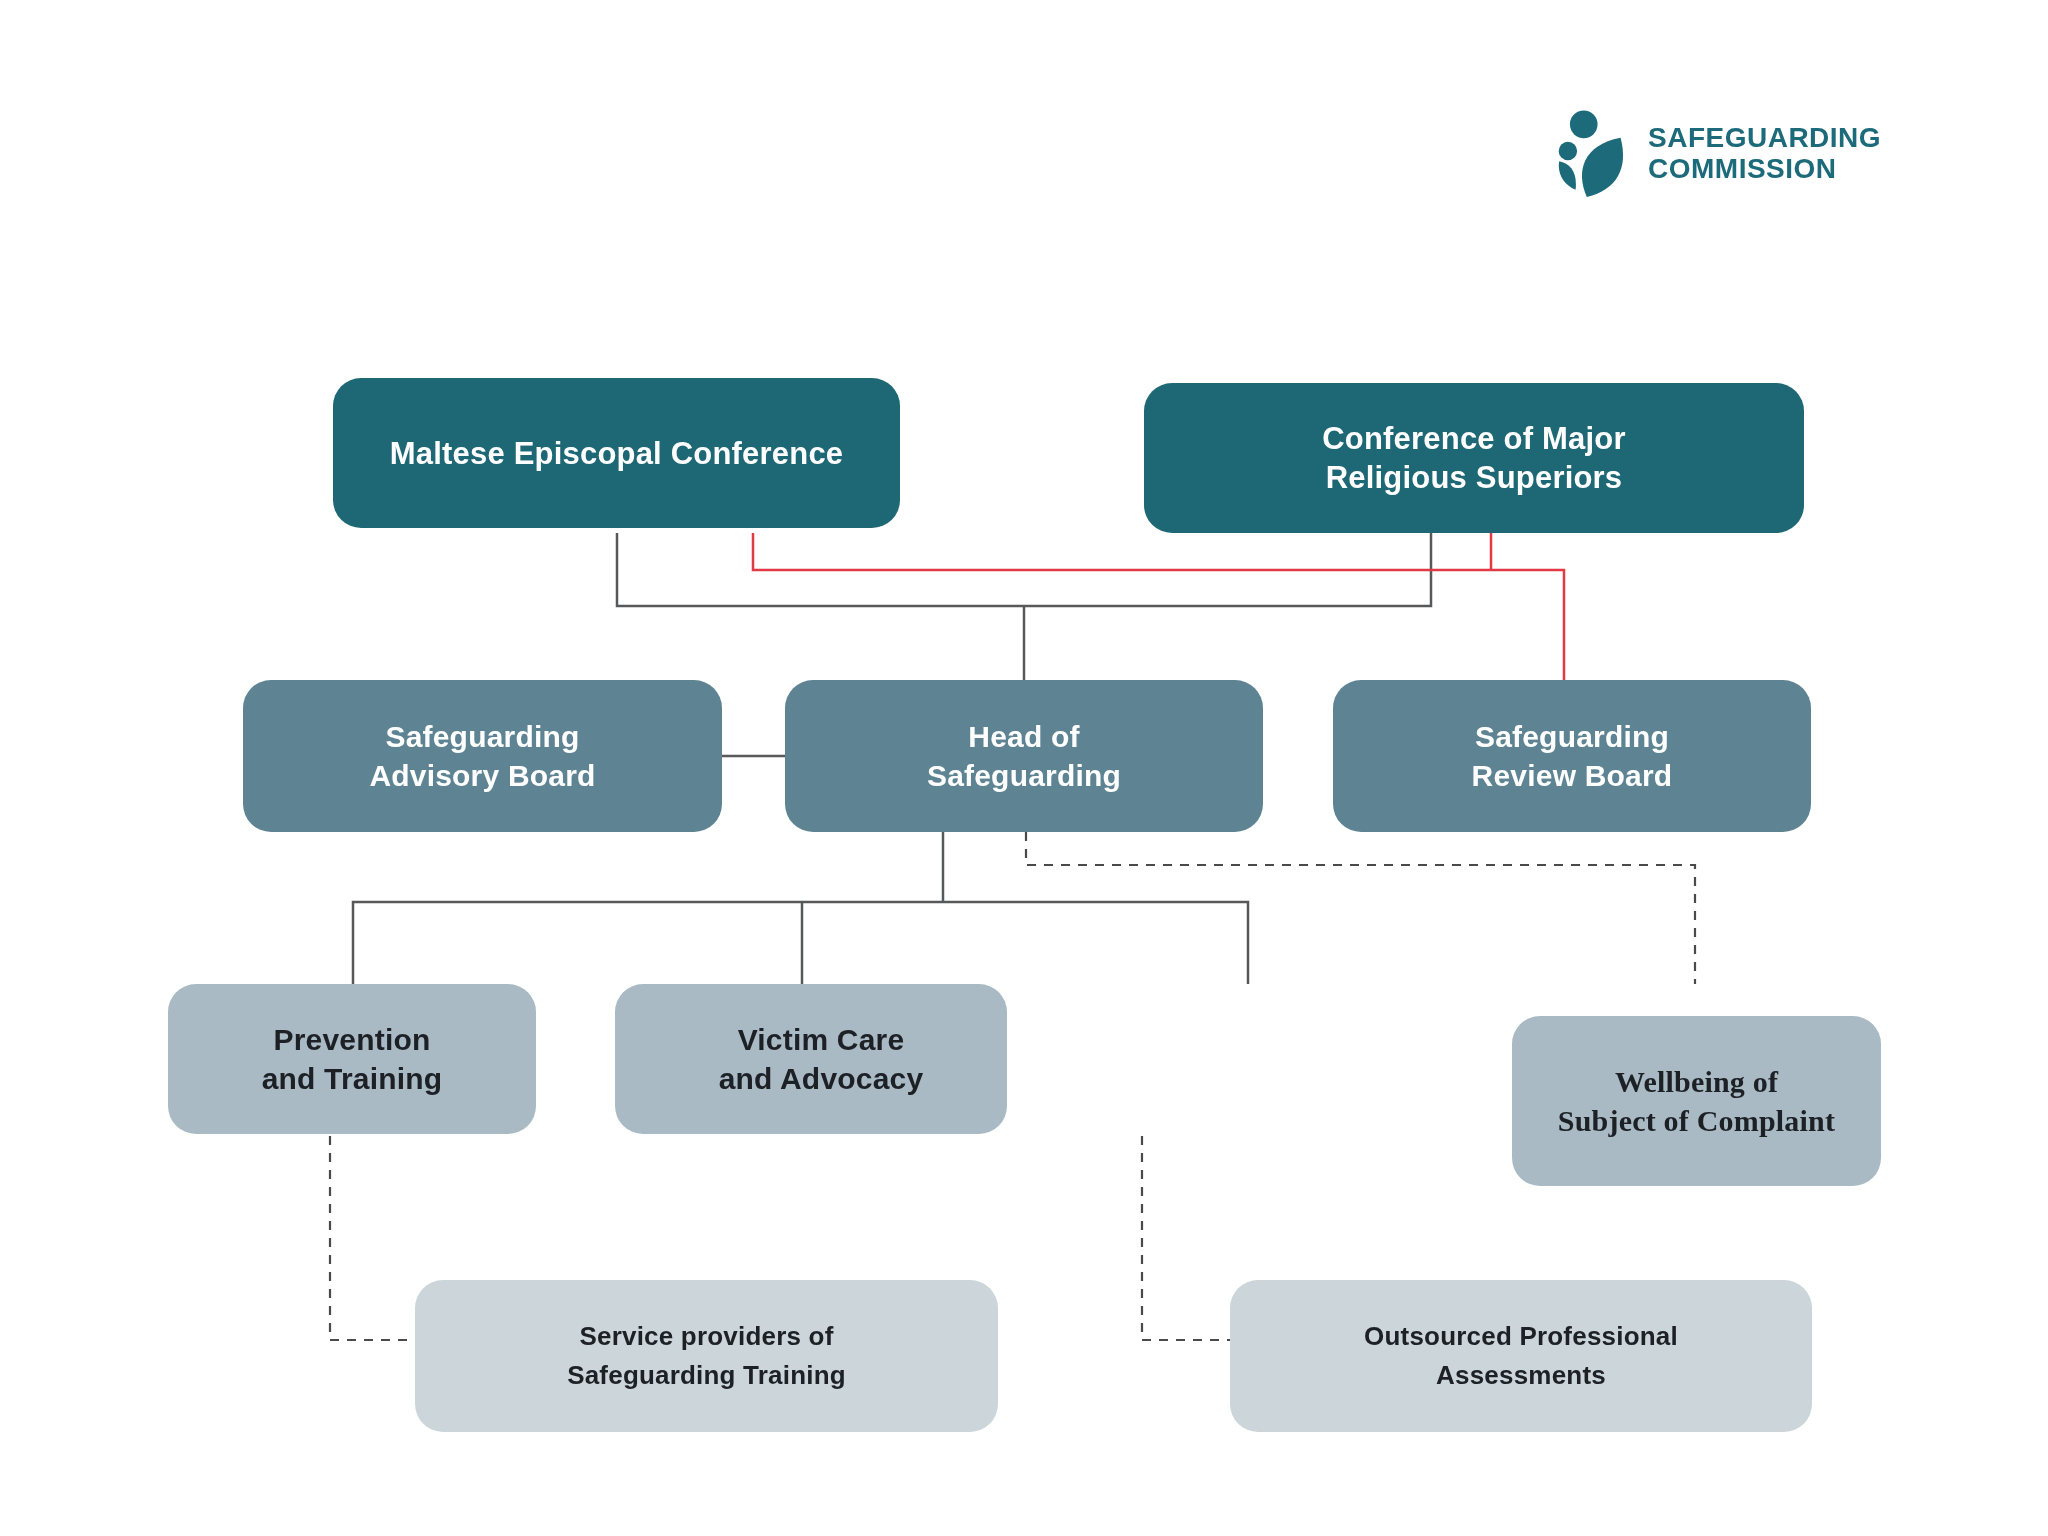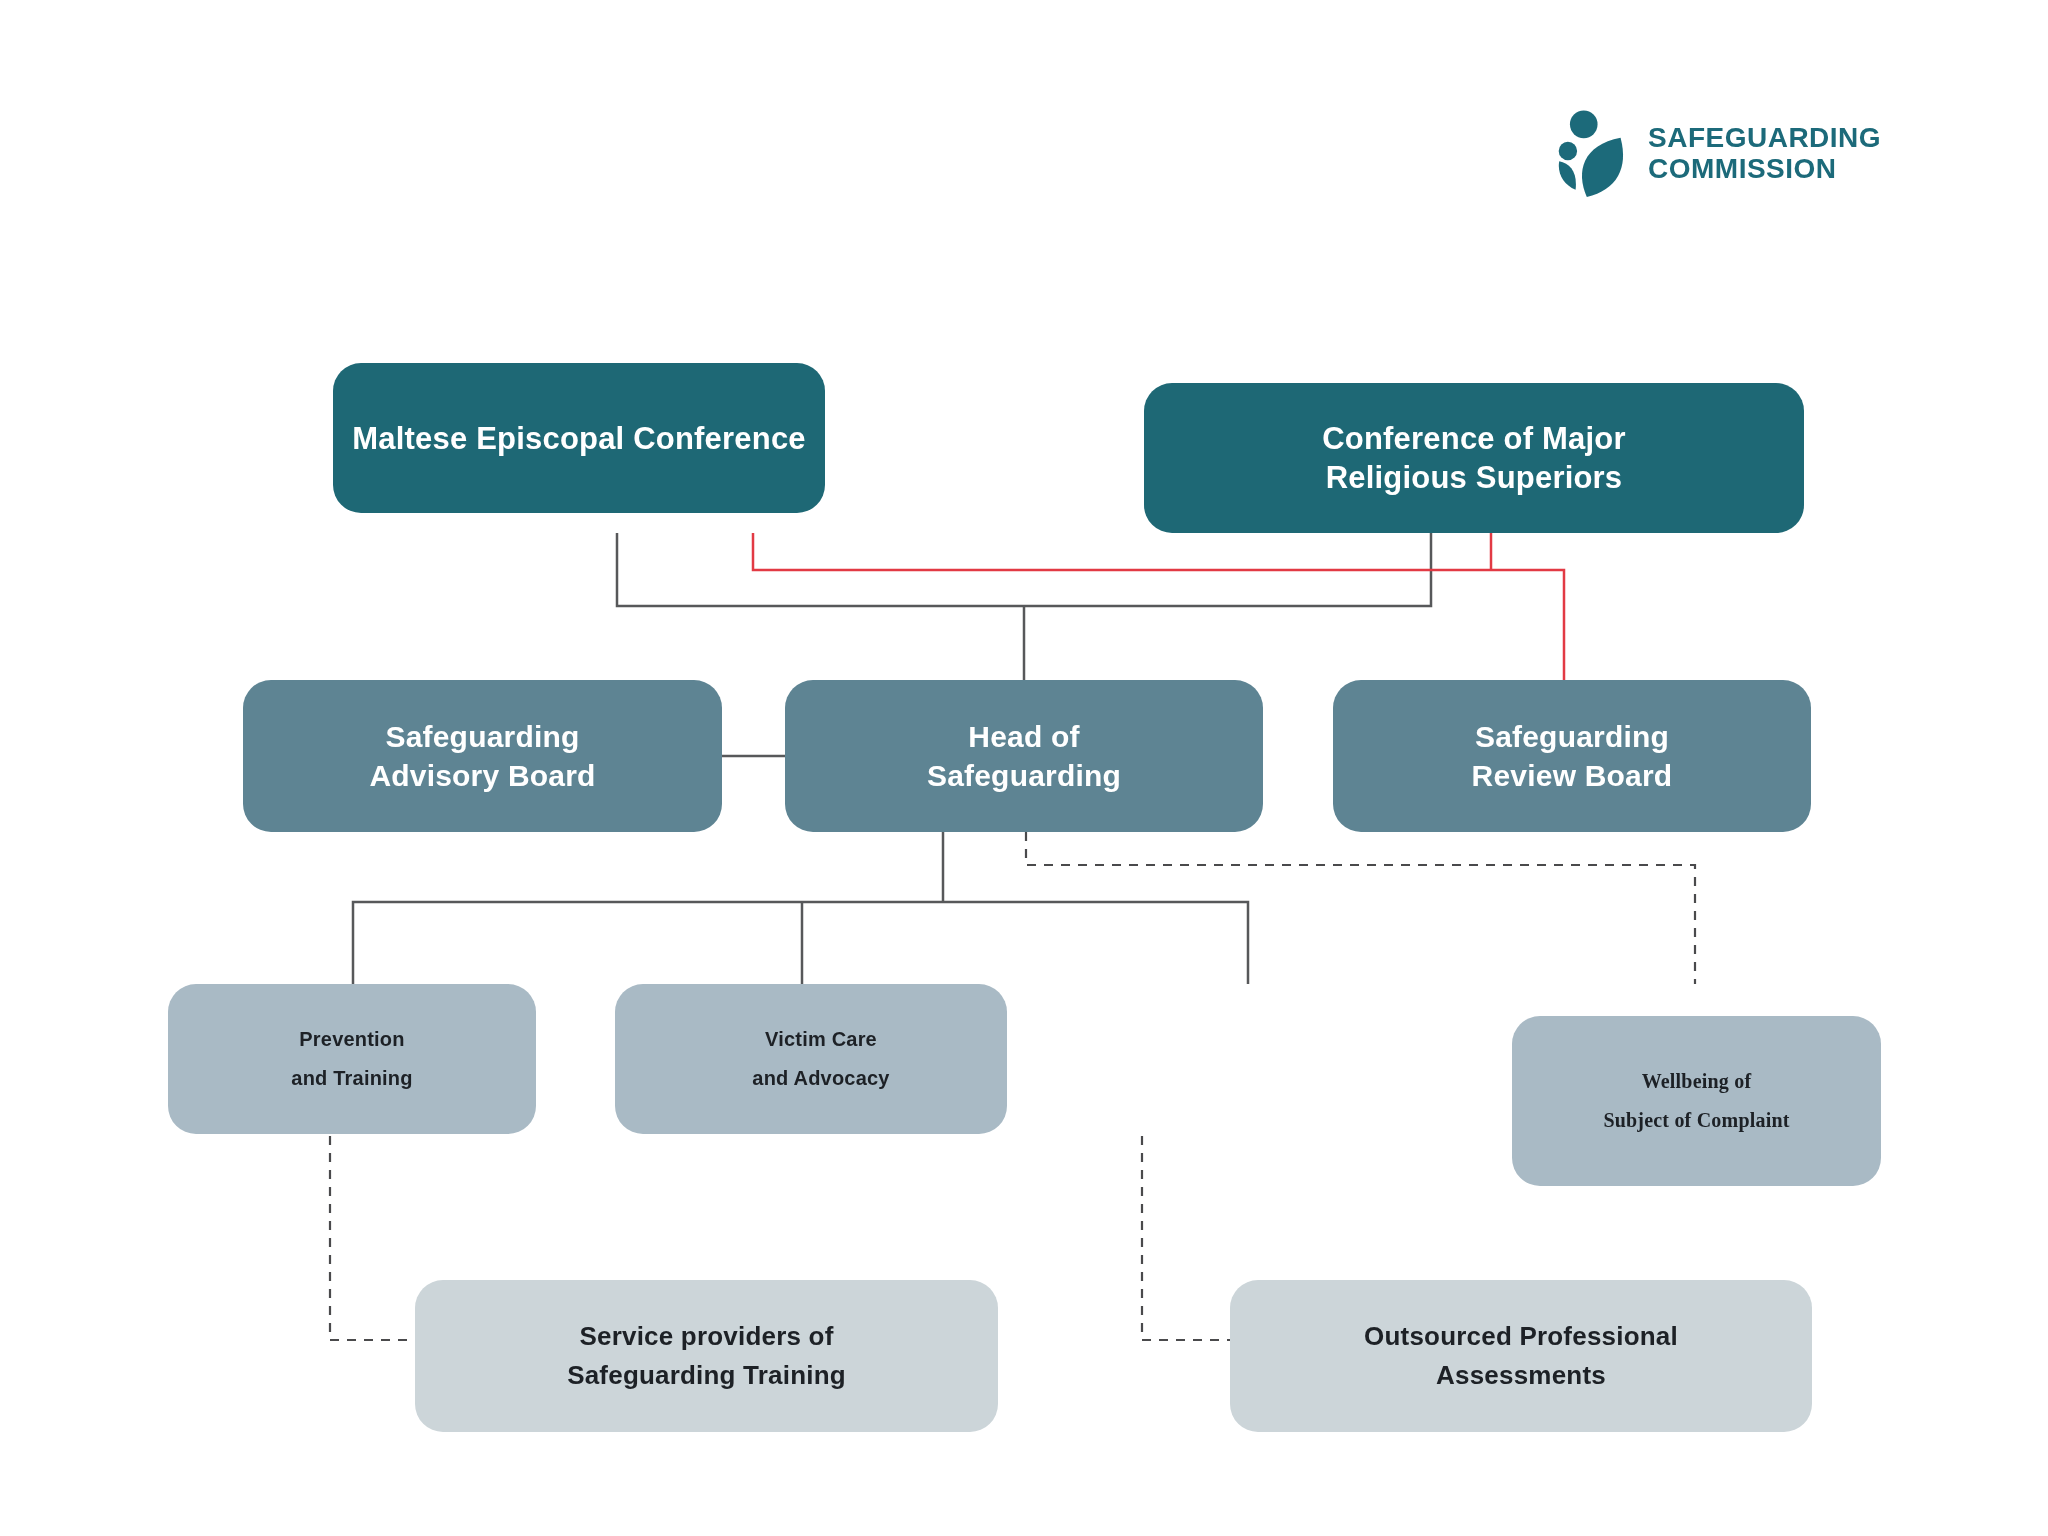--- a/index.html
+++ b/index.html
@@ -16,21 +16,21 @@
     border-radius:28px;
     display:flex;flex-direction:column;
     align-items:center;justify-content:center;
     text-align:center;
     font-weight:bold;
     line-height:39px;
     letter-spacing:.2px;
   }
   .lv1{background:#1e6875;color:#ffffff;font-size:31px;}
   .lv2{background:#5e8493;color:#ffffff;font-size:30px;}
-  .lv3{background:#a9bac5;color:#1d2126;font-size:20px;}
+  .lv3{background:#a9bac5;color:#1d2126;font-size:30px;}
   .lv4{background:#ccd5d9;color:#1d2126;font-size:26px;}
   .logo{
     position:absolute;left:1558px;top:108px;
     display:flex;align-items:center;gap:16px;
   }
   .logo-text{
     color:#1c6a7a;
     font-weight:bold;
     font-size:28px;
     line-height:31px;
@@ -65,21 +65,21 @@
       <circle cx="9.5" cy="42" r="9" fill="#1c6a7a"></circle>
       <path d="M28,87 C17,62 24,36 61,29 C69,59 57,80 28,87 Z" fill="#1c6a7a"></path>
       <path d="M1,52 C12,54 19,63 17,80 C5,75 -1,64 1,52 Z" fill="#1c6a7a"></path>
     </svg>
     <div class="logo-text">
       <div>SAFEGUARDING</div>
       <div>COMMISSION</div>
     </div>
   </div>
 
-  <div class="node lv1" style="left:333px;top:363px;width:492px;height:150px;">
+  <div class="node lv1" style="left:333px;top:378px;width:567px;height:150px;">
     <span>Maltese Episcopal Conference</span>
   </div>
   <div class="node lv1" style="left:1144px;top:383px;width:660px;height:150px;">
     <span>Conference of Major</span>
     <span>Religious Superiors</span>
   </div>
 
   <div class="node lv2" style="left:243px;top:680px;width:479px;height:152px;">
     <span>Safeguarding</span>
     <span>Advisory Board</span>

